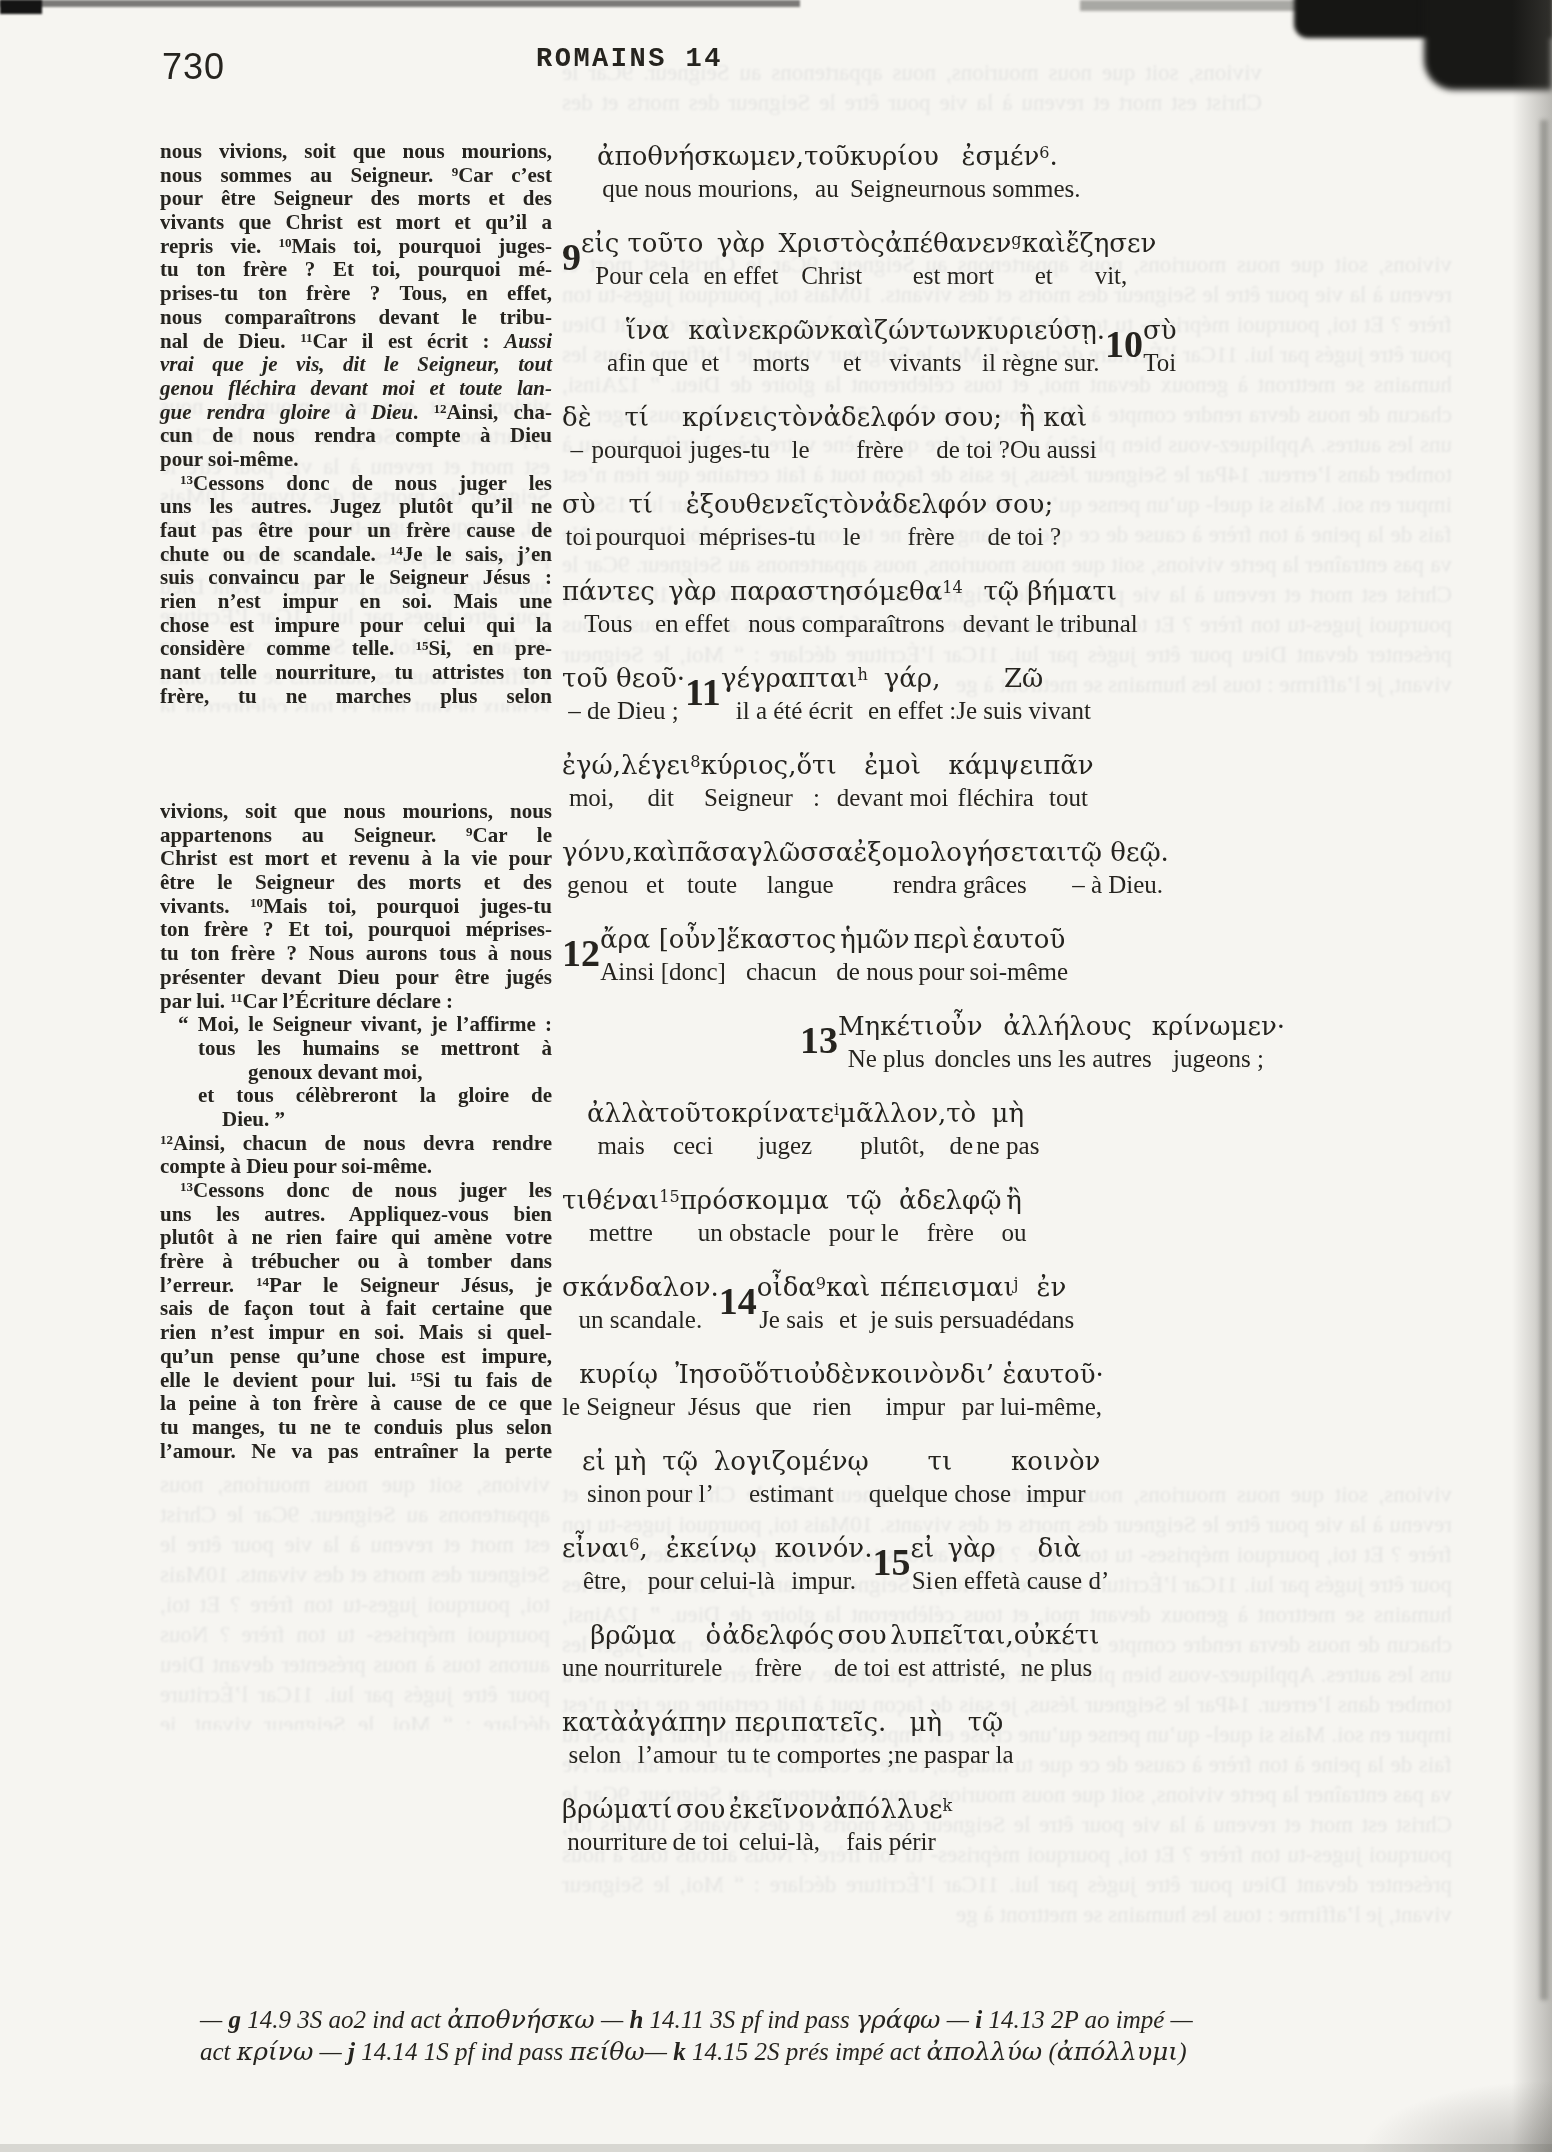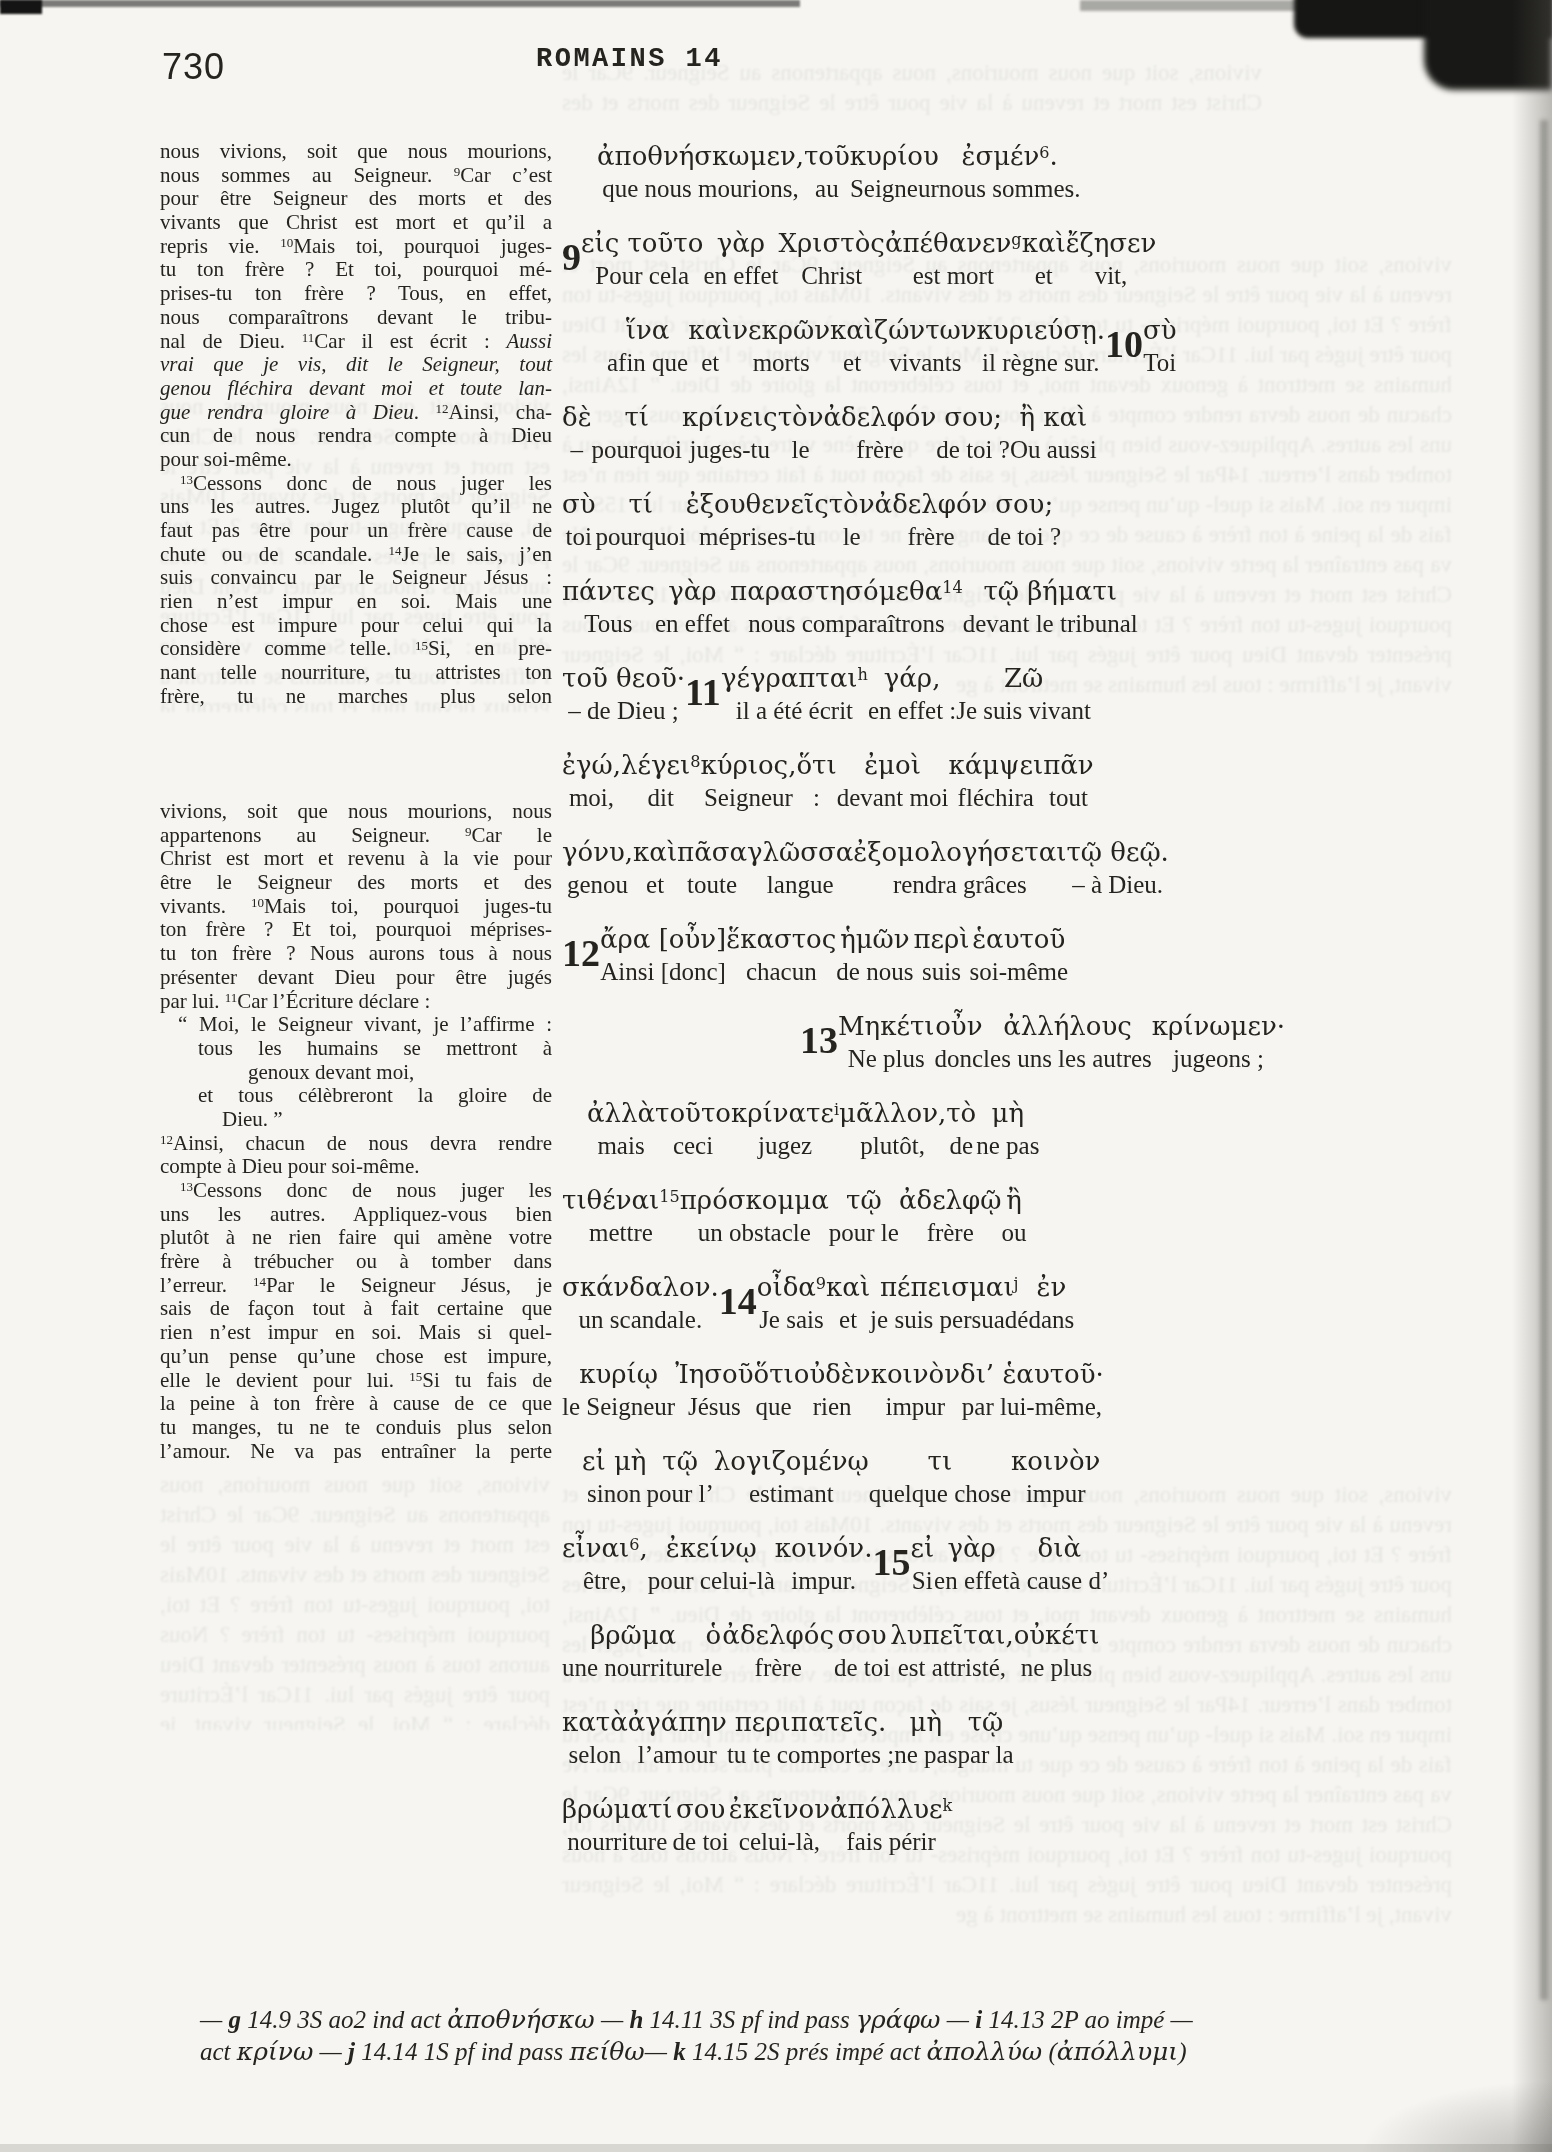--- a/index.html
+++ b/index.html
@@ -4,21 +4,21 @@
 <style>
   html,body{margin:0;padding:0;background:#d9d7d2;}
   .page{position:relative;width:1552px;height:2152px;background:#f6f5f1;overflow:hidden;color:#26241f;}
   .content{position:absolute;inset:0;z-index:2;}
 
   .pagenum{position:absolute;left:162px;top:46px;font-family:Liberation Sans, sans-serif;font-size:36px;letter-spacing:1px;}
   .htitle{position:absolute;left:536px;top:44px;font-family:Liberation Mono, monospace;font-size:27px;font-weight:600;letter-spacing:2.5px;}
 
   .lcol{position:absolute;left:160px;width:392px;font-family:"Liberation Serif",serif;font-size:21px;}
   #block1{top:140px;} #block2{top:800px;}
-  .line{white-space:nowrap;height:23.7px;line-height:23.7px;text-align:justify;text-align-last:justify;}
+  .line{white-space:nowrap;height:23.7px;line-height:23.7px;text-align:justify;text-align-last:justify;font-weight:bold;}
   .line.nj{text-align:left;text-align-last:left;}
   .line i{font-style:italic;}
 
   #inter{position:absolute;left:562px;top:140px;width:898px;}
   .irow{display:flex;align-items:flex-start;height:64px;margin-bottom:23px;box-sizing:border-box;}
   .pair{display:flex;flex-direction:column;align-items:center;white-space:nowrap;}
   .pg{font-family:"DejaVu Serif",serif;font-size:26px;height:33px;line-height:33px;}
   .pf{font-family:"Liberation Serif",serif;font-size:25px;height:31px;line-height:31px;}
   .vnum{font-family:"Liberation Serif",serif;font-weight:700;font-size:38px;line-height:60px;}
 
@@ -354,21 +354,21 @@
           <div class="pair">
             <div class="pg">ἕκαστος</div>
             <div class="pf">chacun</div>
           </div>
           <div class="pair">
             <div class="pg">ἡμῶν</div>
             <div class="pf">de nous</div>
           </div>
           <div class="pair">
             <div class="pg">περὶ</div>
-            <div class="pf">suis</div>
+            <div class="pf">pour</div>
           </div>
           <div class="pair">
             <div class="pg">ἑαυτοῦ</div>
             <div class="pf">soi-même</div>
           </div>
         </div>
         <div class="irow" style="padding-left: 238px;">
           <div class="vnum">13</div>
           <div class="pair">
             <div class="pg">Μηκέτι</div>

